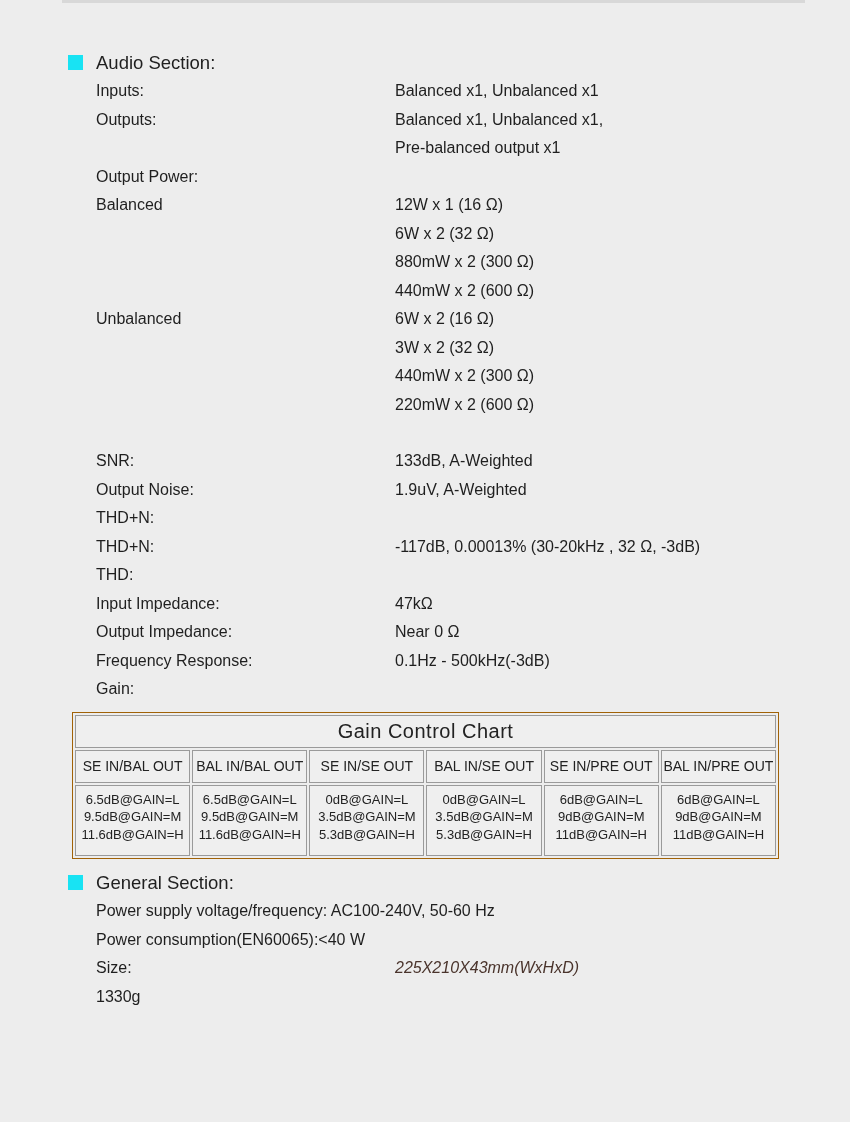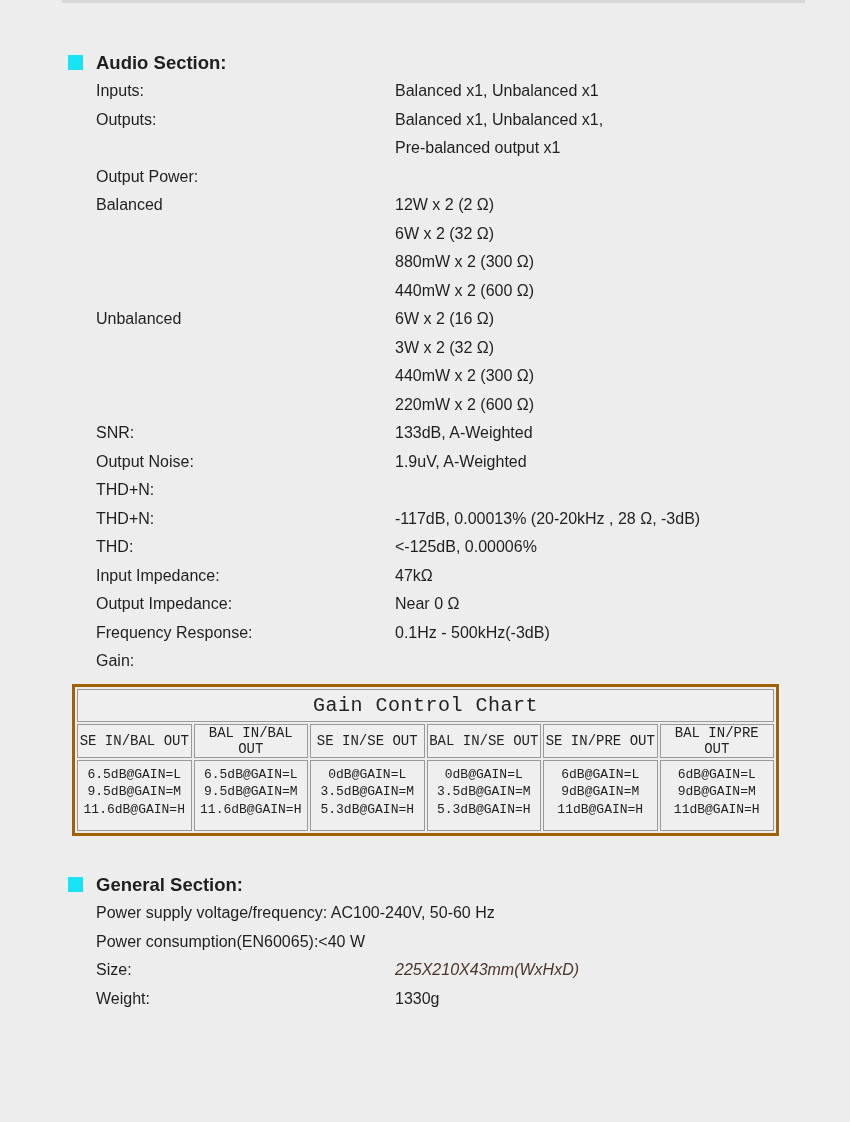--- a/index.html
+++ b/index.html
@@ -25,44 +25,43 @@
     align-items: center;
     margin-left: 68px;
     height: 29px;
   }
   .bullet {
     width: 15px; height: 15px;
     background: #18e3f3;
     margin-right: 13px;
     flex: none;
   }
-  .heading-text { font-size: 18.5px; font-weight: bold; }
+  .heading-text { font-size: 18.5px; }
 
   .spec-row {
     display: flex;
     margin-left: 96px;
     height: 28.5px;
     line-height: 28.5px;
     font-size: 16px;
     white-space: nowrap;
   }
   .spec-label { flex: none; width: 299px; }
   .spec-value { flex: none; }
-  .gap-above { }
+  .gap-above { margin-top: 28px; }
   .value-highlight { color: #4a342c; font-style: italic; }
 
   .gain-table {
     margin: 8px 0 0 72px;
     width: 707px;
     border-collapse: separate;
     border-spacing: 2px;
-    border: 3px solid #a16207;
+    border: 1px solid #a16207;
     table-layout: fixed;
     background: #ededed;
-    font-family: Liberation Mono, monospace;
   }
   .gain-table th, .gain-table td {
     border: 1px solid #9a9a9a;
     text-align: center;
     font-weight: normal;
     color: #222;
     background: #efefef;
     padding: 0;
   }
   .t-title td {
@@ -72,21 +71,21 @@
   }
   .t-head th {
     font-size: 14px;
     height: 31px;
   }
   .t-data td {
     font-size: 13px;
     line-height: 17.5px;
     padding: 5px 0 12px 0;
   }
-  .general { margin-top: 34px; }
+  .general { margin-top: 9px; }
 </style>
 </head>
 <body>
 
 <div class="page">
   <div class="top-line"></div>
 
   <div class="content">
 
     <section>
@@ -106,21 +105,21 @@
       <div class="spec-row">
         <div class="spec-label"></div>
         <div class="spec-value">Pre-balanced output x1</div>
       </div>
       <div class="spec-row">
         <div class="spec-label">Output Power:</div>
         <div class="spec-value"></div>
       </div>
       <div class="spec-row">
         <div class="spec-label">Balanced</div>
-        <div class="spec-value">12W x 2 (2 Ω)</div>
+        <div class="spec-value">12W x 1 (16 Ω)</div>
       </div>
       <div class="spec-row">
         <div class="spec-label"></div>
         <div class="spec-value">6W x 2 (32 Ω)</div>
       </div>
       <div class="spec-row">
         <div class="spec-label"></div>
         <div class="spec-value">880mW x 2 (300 Ω)</div>
       </div>
       <div class="spec-row">
@@ -149,25 +148,24 @@
       </div>
       <div class="spec-row">
         <div class="spec-label">Output Noise:</div>
         <div class="spec-value">1.9uV, A-Weighted</div>
       </div>
       <div class="spec-row">
         <div class="spec-label">THD+N:</div>
       </div>
       <div class="spec-row">
         <div class="spec-label">THD+N:</div>
-        <div class="spec-value">-117dB, 0.00013% (20-20kHz , 28 Ω, -3dB)</div>
+        <div class="spec-value">-117dB, 0.00013% (30-20kHz , 32 Ω, -3dB)</div>
       </div>
       <div class="spec-row">
         <div class="spec-label">THD:</div>
-        <div class="spec-value">&lt;-125dB, 0.00006%</div>
       </div>
       <div class="spec-row">
         <div class="spec-label">Input Impedance:</div>
         <div class="spec-value">47kΩ</div>
       </div>
       <div class="spec-row">
         <div class="spec-label">Output Impedance:</div>
         <div class="spec-value">Near 0 Ω</div>
       </div>
       <div class="spec-row">
@@ -240,19 +238,18 @@
       </div>
       <div class="spec-row">
         <div class="spec-label">Power consumption(EN60065):&lt;40 W</div>
         <div class="spec-value"></div>
       </div>
       <div class="spec-row">
         <div class="spec-label">Size:</div>
         <div class="spec-value value-highlight">225X210X43mm(WxHxD)</div>
       </div>
       <div class="spec-row">
-        <div class="spec-label">Weight:</div>
         <div class="spec-value">1330g</div>
       </div>
     </section>
 
   </div>
 </div>
 
 </body></html>

